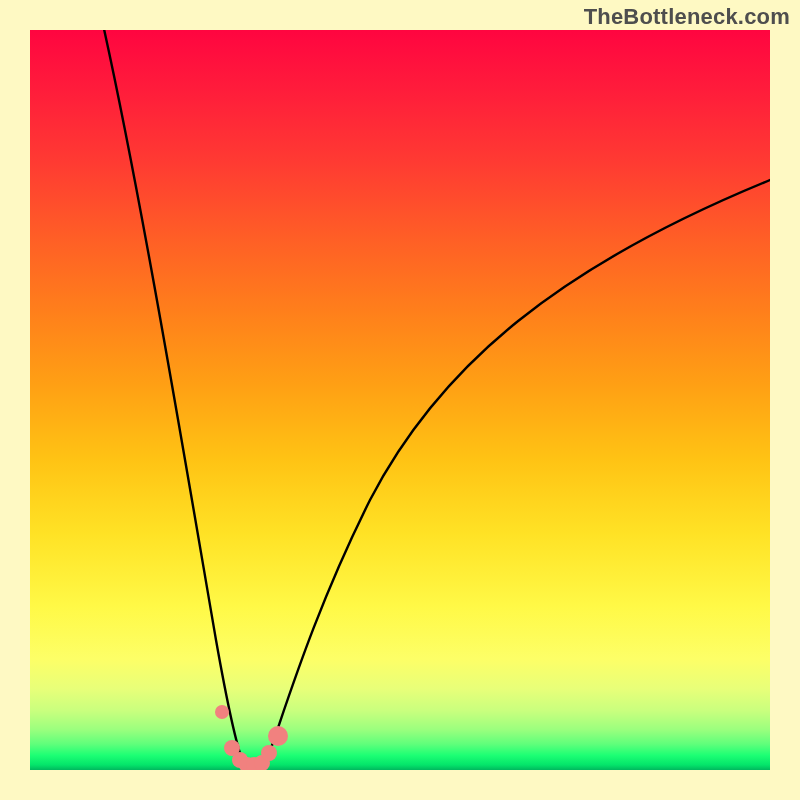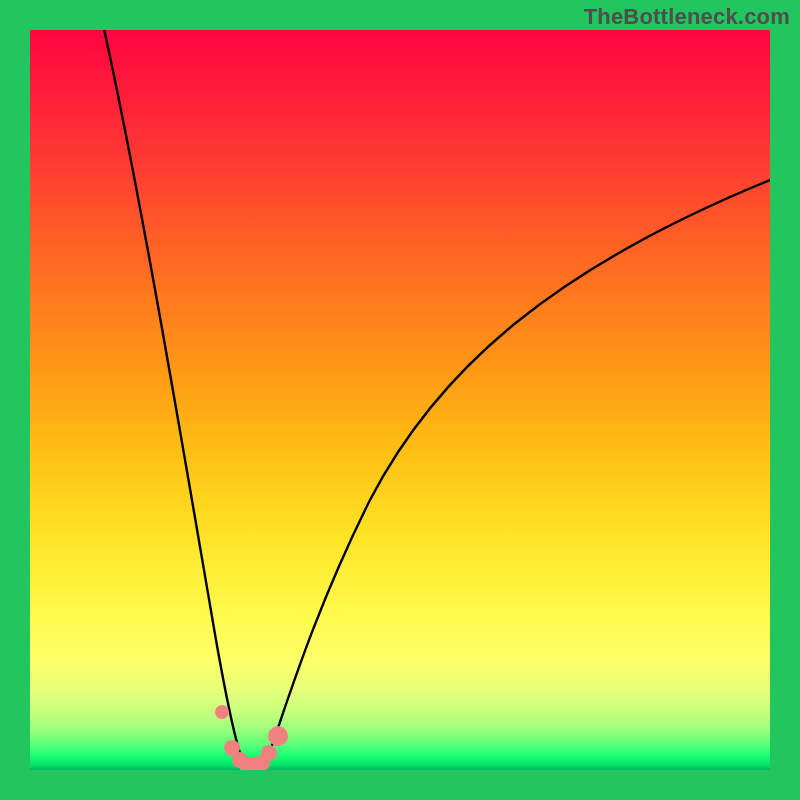--- a/index.html
+++ b/index.html
@@ -10,21 +10,21 @@
     overflow: hidden;
     background: #000;
     font-family: Arial, Helvetica, sans-serif;
   }
   .frame {
     position: absolute;
     top: 0;
     left: 0;
     width: 800px;
     height: 800px;
-    background: #22c55e;
+    background: #fef9c3;
   }
   .plot-area {
     position: absolute;
     top: 30px;
     left: 30px;
     width: 740px;
     height: 740px;
     overflow: hidden;
   }
   .gradient {

